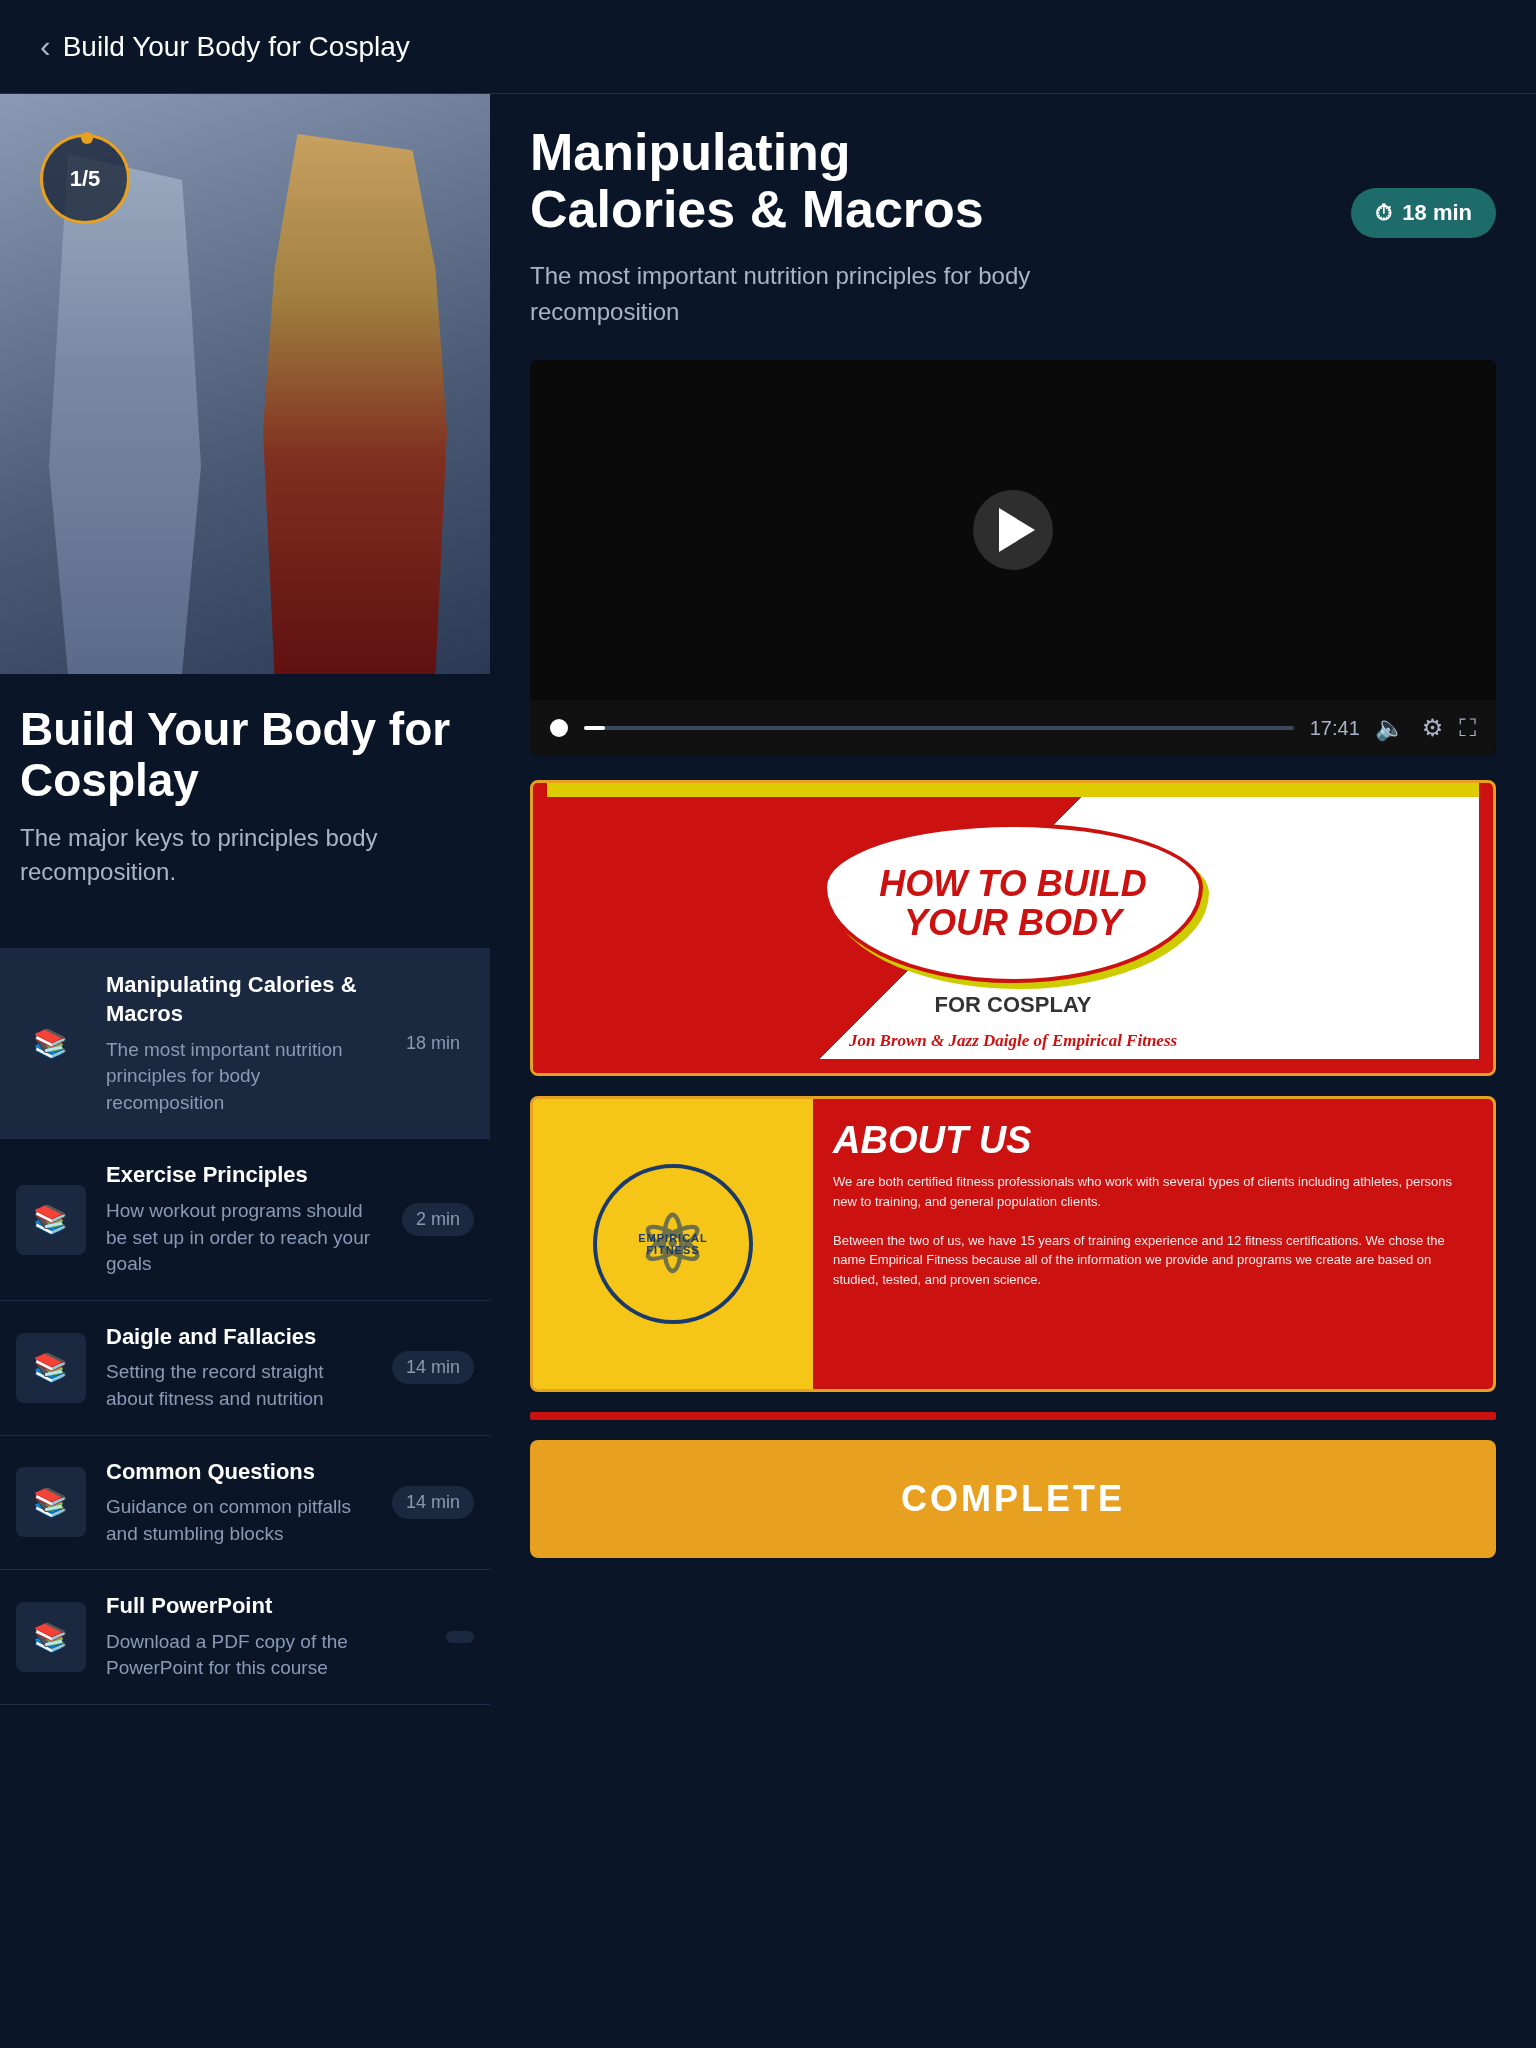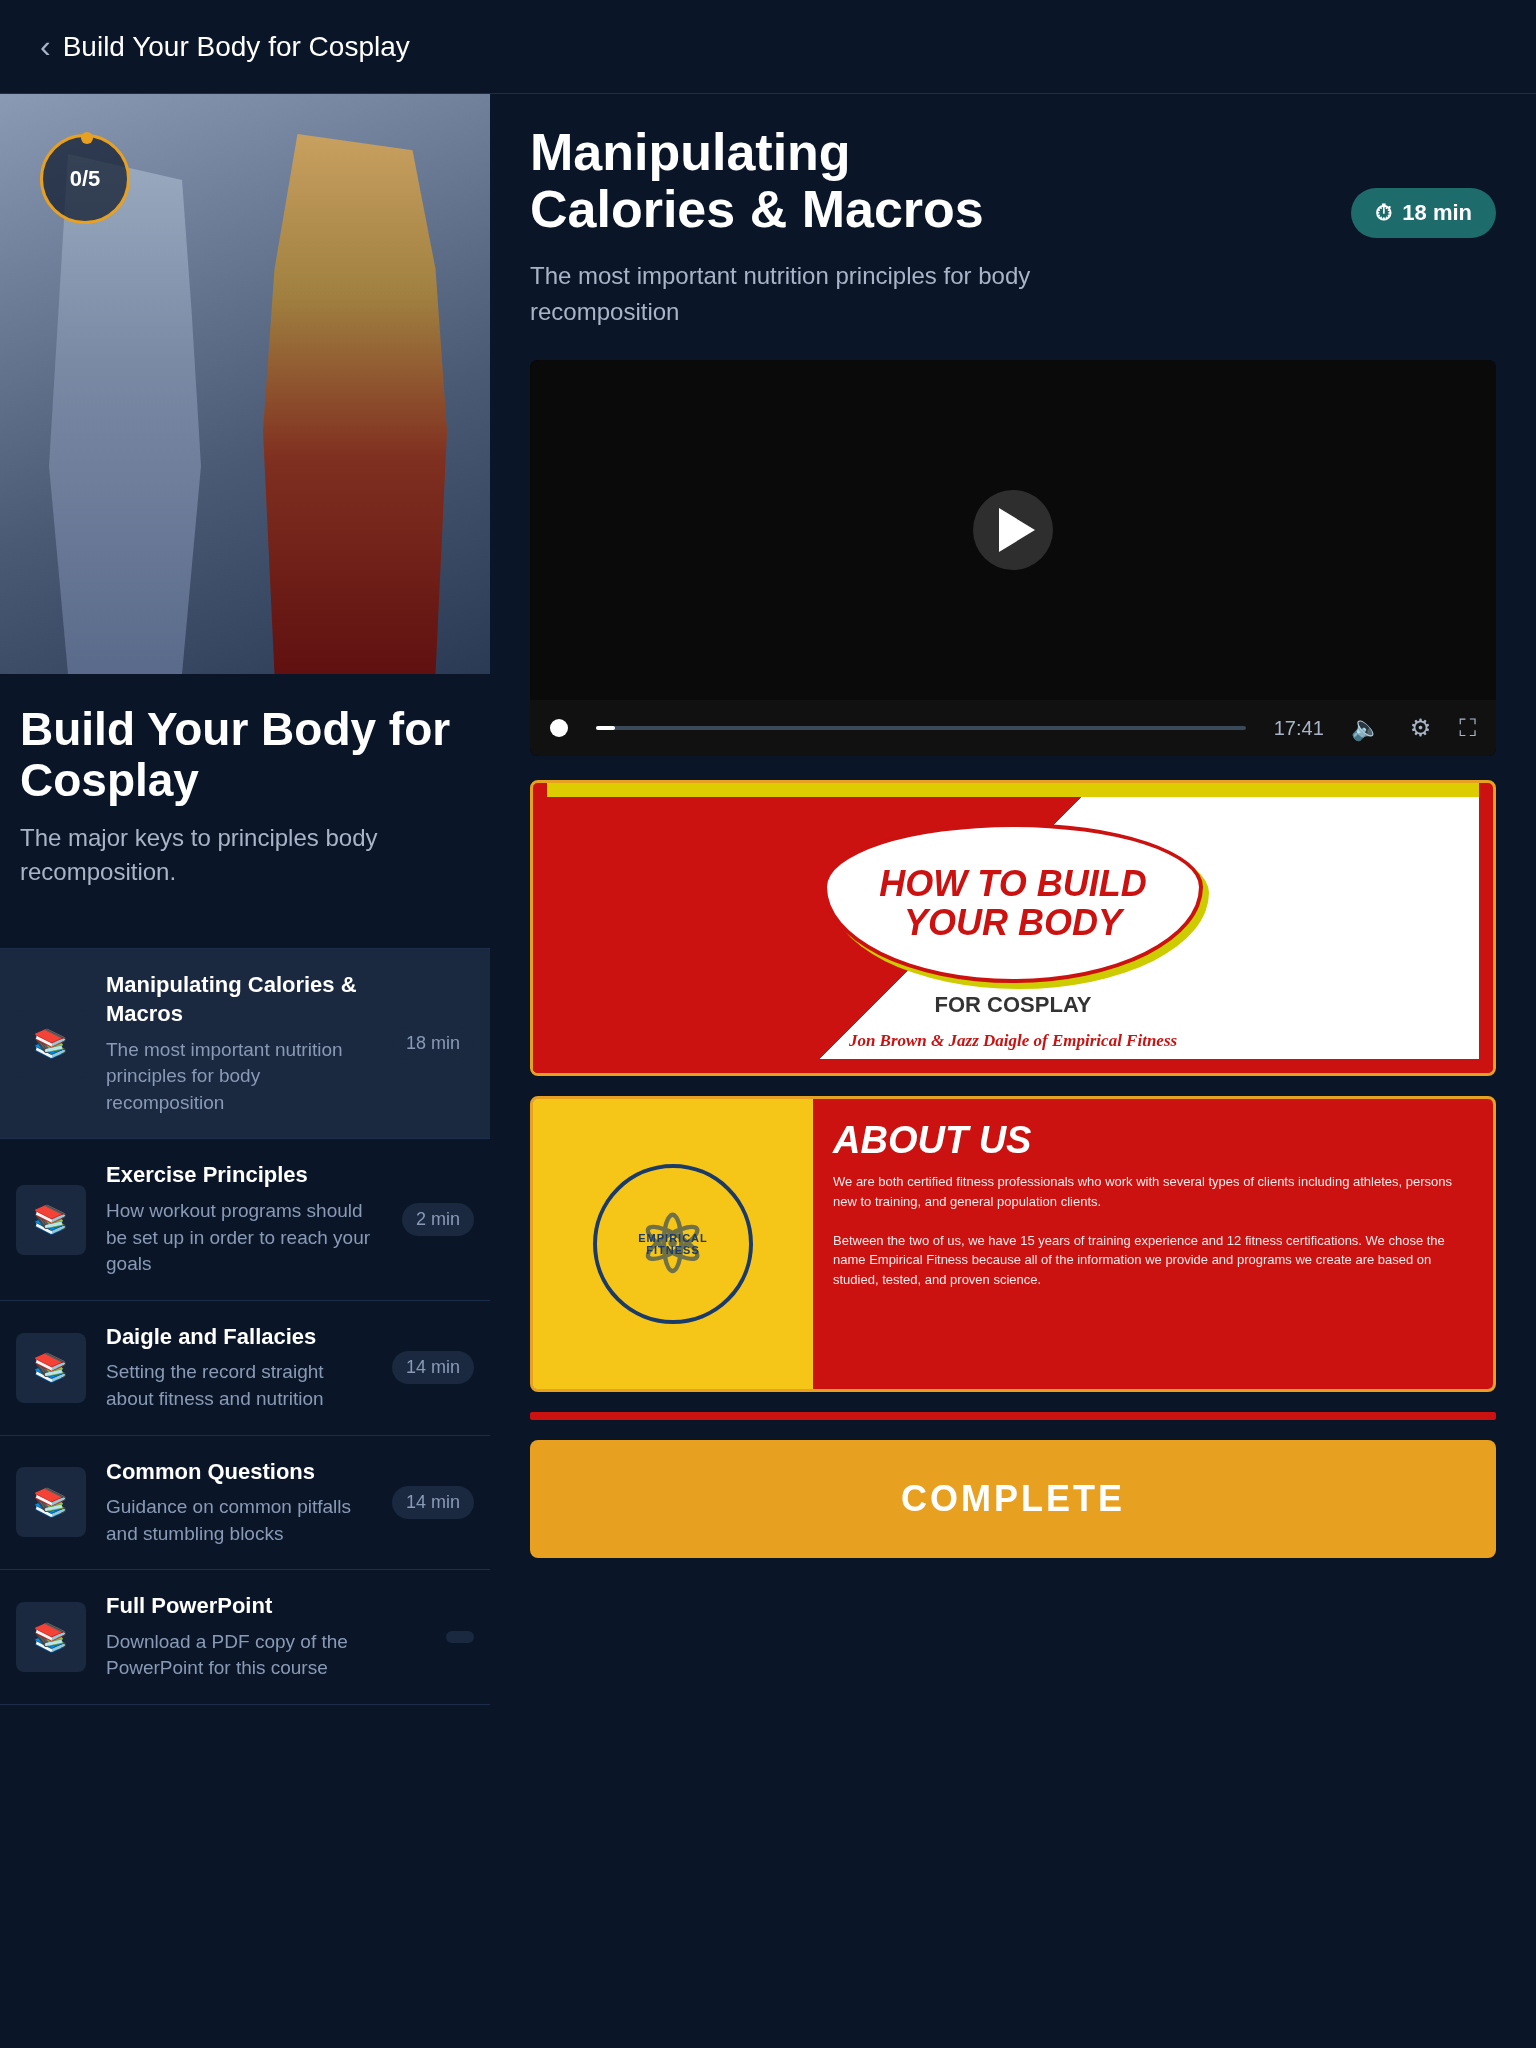--- a/index.html
+++ b/index.html
@@ -260,21 +260,21 @@
       width: 0;
       height: 0;
       border-top: 22px solid transparent;
       border-bottom: 22px solid transparent;
       border-left: 36px solid #ffffff;
       margin-left: 8px;
     }
     .video-controls {
       display: flex;
       align-items: center;
-      gap: 28px;
+      gap: 16px;
       padding: 14px 20px;
       background-color: #111111;
     }
     .progress-dot-video {
       width: 18px;
       height: 18px;
       background: #ffffff;
       border-radius: 50%;
       flex-shrink: 0;
     }
@@ -507,21 +507,21 @@
 
   <div class="left-col">
 
     <div class="hero-image">
       <div class="hero-image-bg">
         <div class="figure-left"></div>
         <div class="figure-right"></div>
       </div>
       <div class="progress-circle">
         <div class="progress-dot"></div>
-        <span>0/5</span>
+        <span>1/5</span>
       </div>
     </div>
 
     <div class="course-info">
       <h1 class="course-title-main">Build Your Body for Cosplay</h1>
       <p class="course-subtitle">The major keys to principles body recomposition.</p>
     </div>
 
     <div class="lesson-list">
 

